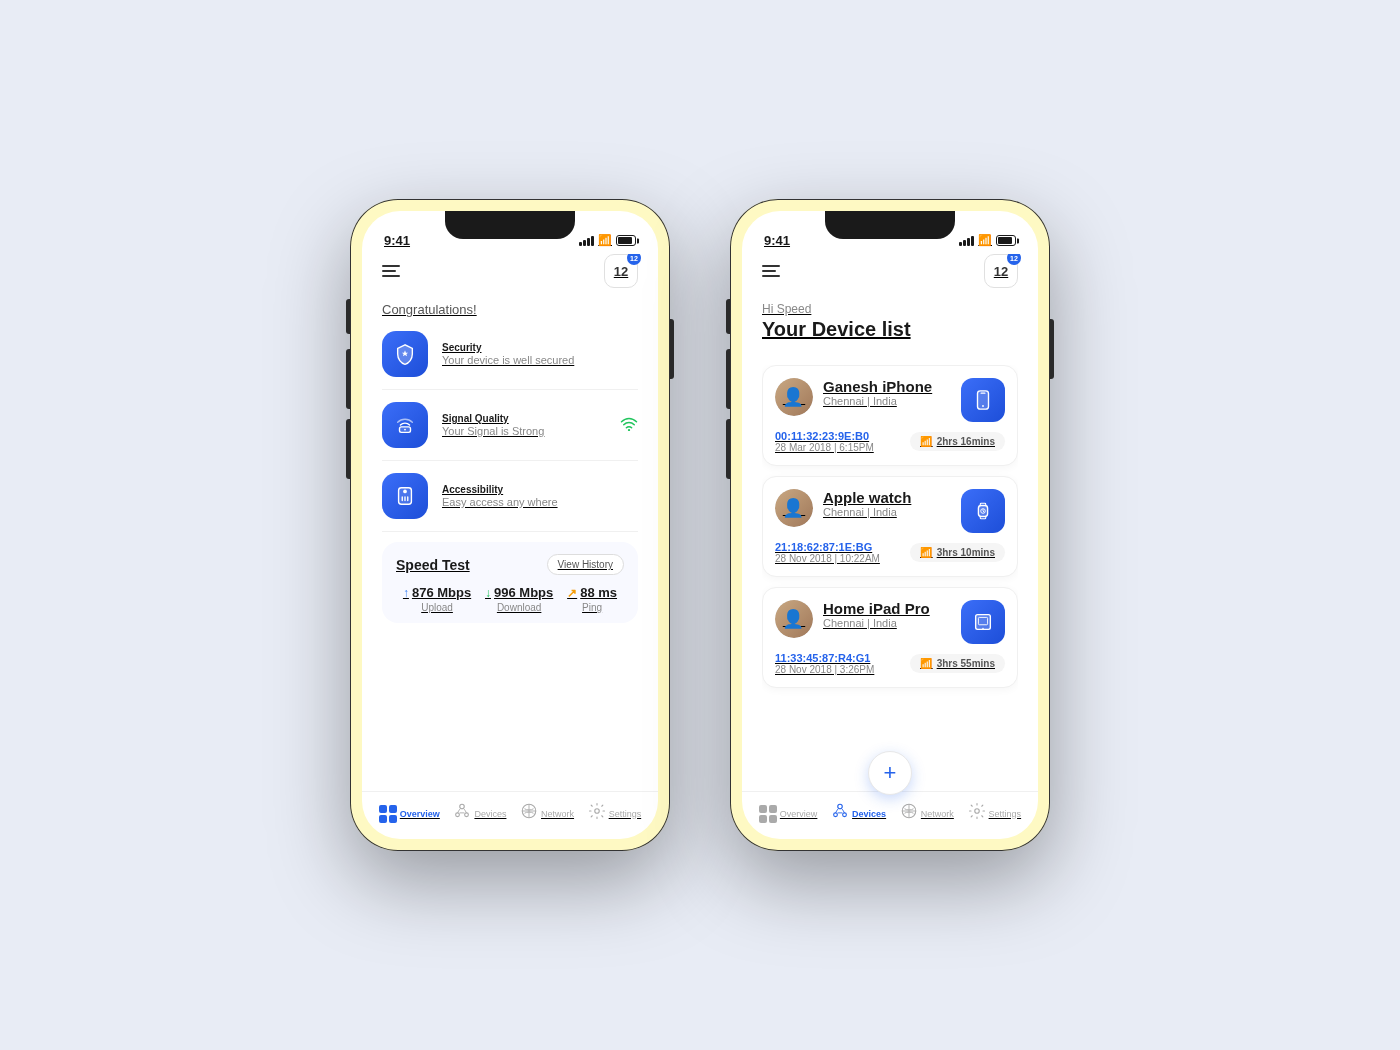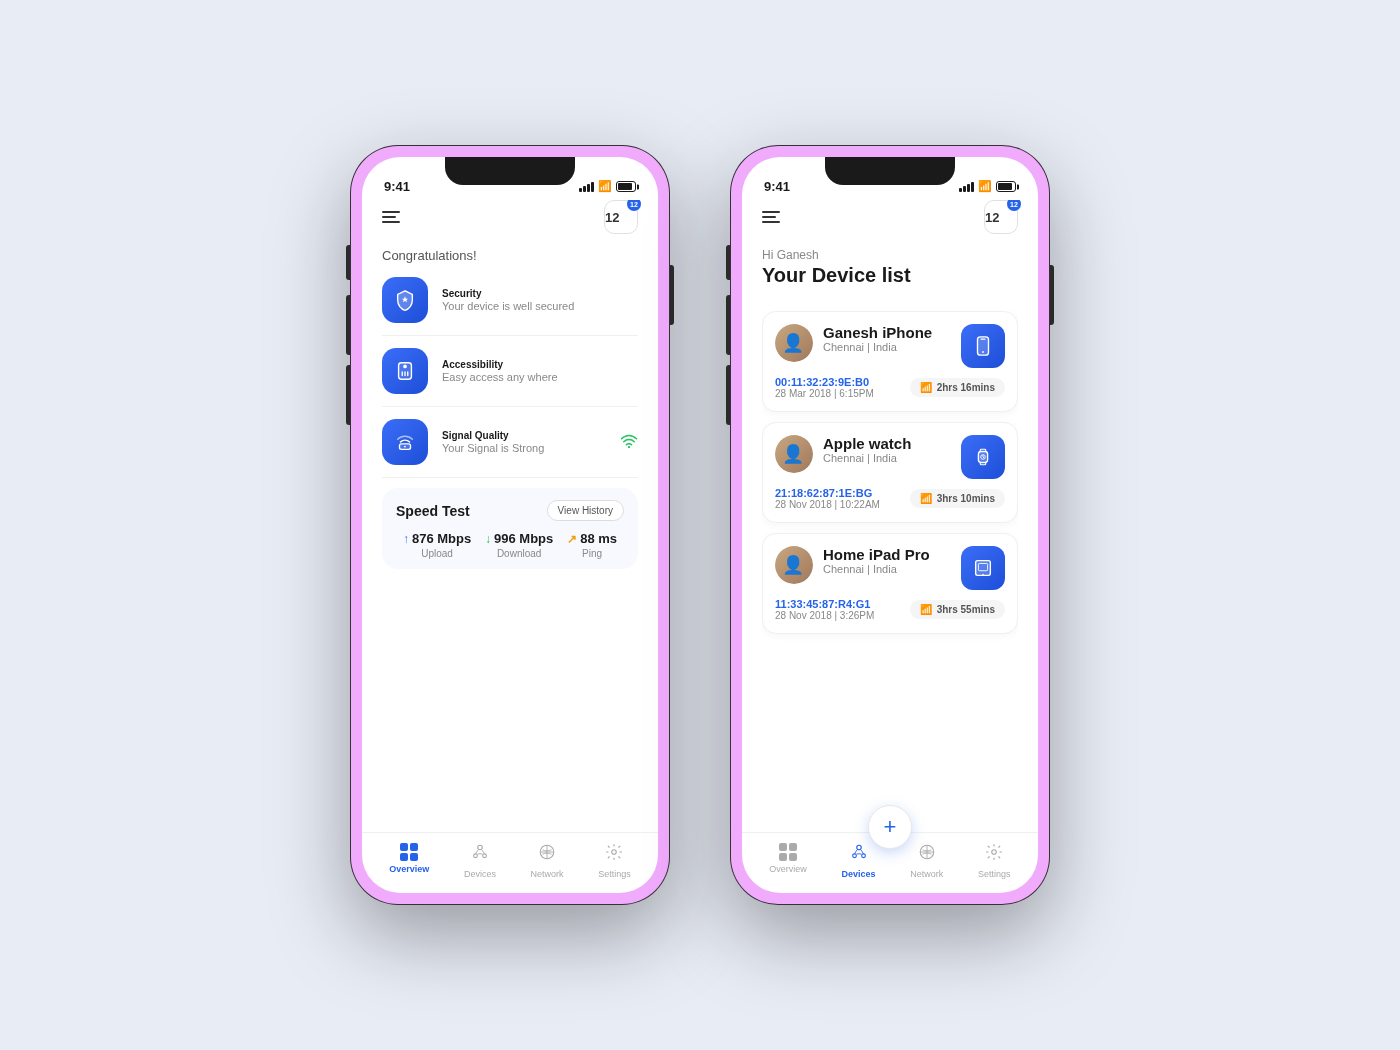--- a/index.html
+++ b/index.html
@@ -17,26 +17,27 @@
       display: flex;
       gap: 60px;
       align-items: center;
       justify-content: center;
       padding: 40px;
     }
 
     
     .phone {
       width: 320px;
-      height: 760px;
-      background: #f0abfc;
+      height: 652px;
+      background: #fef9c3;
       border-radius: 48px;
       padding: 12px;
       position: relative;
       box-shadow: 0 30px 80px rgba(0,0,0,0.35), inset 0 0 0 1px #333;
+      text-decoration: underline;
     }
     .phone::before {
       content: '';
       position: absolute;
       top: 12px;
       left: 50%;
       transform: translateX(-50%);
       width: 130px;
       height: 28px;
       background: #1a1a1a;
@@ -167,21 +168,21 @@
     }
     .hamburger-icon span:nth-child(1) { width: 18px; }
     .hamburger-icon span:nth-child(2) { width: 14px; }
     .hamburger-icon span:nth-child(3) { width: 18px; }
     .notification-btn {
       width: 34px; height: 34px;
       border: 1.5px solid #e0e0e0;
       border-radius: 10px;
       display: flex;
       align-items: center;
-      justify-content: flex-start;
+      justify-content: center;
       font-size: 13px;
       color: #333;
       font-weight: 600;
       position: relative;
     }
     .notification-dot {
       position: absolute;
       top: -4px; right: -4px;
       width: 14px; height: 14px;
       background: #2563eb;
@@ -299,21 +300,21 @@
     
     .bottom-nav {
       display: flex;
       justify-content: space-around;
       padding: 10px 10px 14px;
       border-top: 1px solid #f0f0f0;
       flex-shrink: 0;
     }
     .nav-item {
       display: flex;
-      flex-direction: column;
+      flex-direction: row;
       align-items: center;
       gap: 3px;
       cursor: pointer;
     }
     .nav-icon { font-size: 18px; color: #aaa; }
     .nav-label {
       font-size: 9px;
       color: #aaa;
       font-weight: 500;
     }
@@ -475,60 +476,60 @@
               <path d="M12 2L4 6v6c0 5.25 3.5 10.15 8 11.25C16.5 22.15 20 17.25 20 12V6L12 2z" fill="rgba(255,255,255,0.25)" stroke="white" stroke-width="1.5"></path>
               <path d="M12 8l1 2.5H15.5l-2 1.5.75 2.5L12 13l-2.25 1.5.75-2.5-2-1.5H11L12 8z" fill="white"></path>
             </svg>
           </div>
           <div class="feature-text">
             <div class="feature-title">Security</div>
             <div class="feature-desc">Your device is well secured</div>
           </div>
         </div>
 
+
+        <div class="feature-card">
+          <div class="feature-icon-box">
+            <svg width="22" height="22" viewBox="0 0 24 24" fill="none">
+              <rect x="6" y="14" width="12" height="6" rx="2" stroke="white" stroke-width="1.5" fill="rgba(255,255,255,0.15)"></rect>
+              <circle cx="12" cy="17" r="1" fill="white"></circle>
+              <path d="M7 12c1.3-1.3 3-2 5-2s3.7.7 5 2" stroke="white" stroke-width="1.5" stroke-linecap="round"></path>
+              <path d="M4 9c2.1-2.1 5-3.3 8-3.3s5.9 1.2 8 3.3" stroke="white" stroke-width="1.5" stroke-linecap="round" opacity="0.6"></path>
+            </svg>
+          </div>
+          <div class="feature-text">
+            <div class="feature-title">Signal Quality</div>
+            <div class="feature-desc">Your Signal is Strong</div>
+          </div>
+          <div class="feature-indicator">
+            <svg width="18" height="14" viewBox="0 0 24 18" fill="none">
+              <path d="M2 6c2.8-2.8 6.6-4.5 10-4.5S19.2 3.2 22 6" stroke="#22c55e" stroke-width="2" stroke-linecap="round"></path>
+              <path d="M5 10c1.9-1.9 4.3-3 7-3s5.1 1.1 7 3" stroke="#22c55e" stroke-width="2" stroke-linecap="round"></path>
+              <path d="M8.5 14c1-1 2.2-1.5 3.5-1.5s2.5.5 3.5 1.5" stroke="#22c55e" stroke-width="2" stroke-linecap="round"></path>
+              <circle cx="12" cy="17" r="1.5" fill="#22c55e"></circle>
+            </svg>
+          </div>
+        </div>
 
         <div class="feature-card">
           <div class="feature-icon-box">
             <svg width="22" height="22" viewBox="0 0 24 24" fill="none">
               <rect x="5" y="3" width="14" height="18" rx="3" stroke="white" stroke-width="1.5" fill="rgba(255,255,255,0.15)"></rect>
               <circle cx="12" cy="7" r="2" fill="white"></circle>
               <path d="M9 13v4" stroke="white" stroke-width="1.5" stroke-linecap="round"></path>
               <path d="M12 13v4" stroke="white" stroke-width="1.5" stroke-linecap="round"></path>
               <path d="M15 13v4" stroke="white" stroke-width="1.5" stroke-linecap="round"></path>
             </svg>
           </div>
           <div class="feature-text">
             <div class="feature-title">Accessibility</div>
             <div class="feature-desc">Easy access any where</div>
           </div>
         </div>
 
-        <div class="feature-card">
-          <div class="feature-icon-box">
-            <svg width="22" height="22" viewBox="0 0 24 24" fill="none">
-              <rect x="6" y="14" width="12" height="6" rx="2" stroke="white" stroke-width="1.5" fill="rgba(255,255,255,0.15)"></rect>
-              <circle cx="12" cy="17" r="1" fill="white"></circle>
-              <path d="M7 12c1.3-1.3 3-2 5-2s3.7.7 5 2" stroke="white" stroke-width="1.5" stroke-linecap="round"></path>
-              <path d="M4 9c2.1-2.1 5-3.3 8-3.3s5.9 1.2 8 3.3" stroke="white" stroke-width="1.5" stroke-linecap="round" opacity="0.6"></path>
-            </svg>
-          </div>
-          <div class="feature-text">
-            <div class="feature-title">Signal Quality</div>
-            <div class="feature-desc">Your Signal is Strong</div>
-          </div>
-          <div class="feature-indicator">
-            <svg width="18" height="14" viewBox="0 0 24 18" fill="none">
-              <path d="M2 6c2.8-2.8 6.6-4.5 10-4.5S19.2 3.2 22 6" stroke="#22c55e" stroke-width="2" stroke-linecap="round"></path>
-              <path d="M5 10c1.9-1.9 4.3-3 7-3s5.1 1.1 7 3" stroke="#22c55e" stroke-width="2" stroke-linecap="round"></path>
-              <path d="M8.5 14c1-1 2.2-1.5 3.5-1.5s2.5.5 3.5 1.5" stroke="#22c55e" stroke-width="2" stroke-linecap="round"></path>
-              <circle cx="12" cy="17" r="1.5" fill="#22c55e"></circle>
-            </svg>
-          </div>
-        </div>
-
         <div class="speed-test-section">
           <div class="speed-test-header">
             <div class="speed-test-title">Speed Test</div>
             <button class="view-history-btn">View History</button>
           </div>
           <div class="speed-metrics">
             <div class="speed-metric">
               <div class="speed-metric-value">
                 <span class="arrow-up">↑</span>
                 <span>876 Mbps</span>
@@ -628,21 +629,21 @@
               <span></span>
           </div>
           <div class="notification-btn">
             <span>12</span>
             <div class="notification-dot">
               <span>12</span>
             </div>
           </div>
         </div>
 
-        <div class="hi-greeting">Hi Ganesh</div>
+        <div class="hi-greeting">Hi Speed</div>
         <div class="device-list-title">Your Device list</div>
 
         <div class="device-list-content">
 
           <div class="device-card">
             <div class="device-card-top">
               <div class="device-avatar">
                 <div class="device-avatar-face">👤</div>
               </div>
               <div class="device-info">

